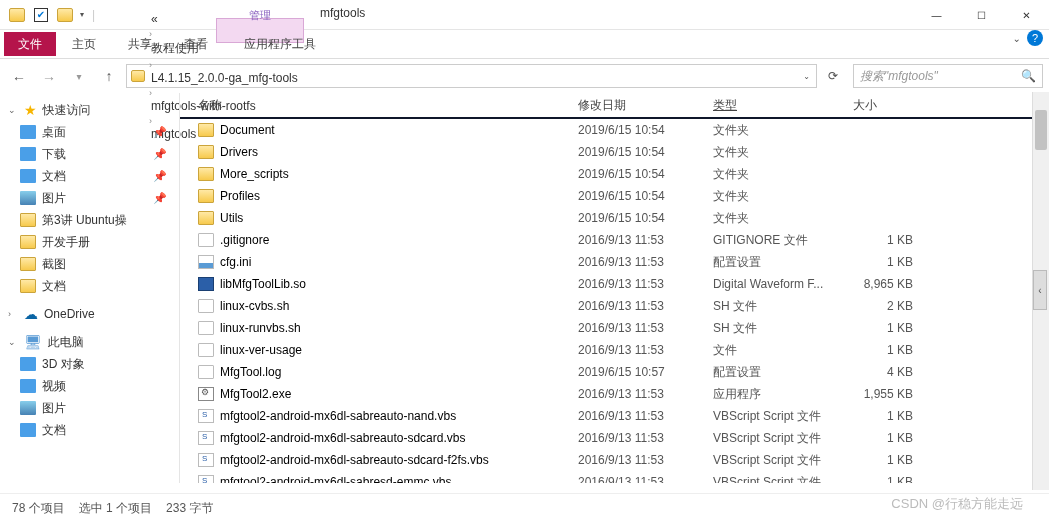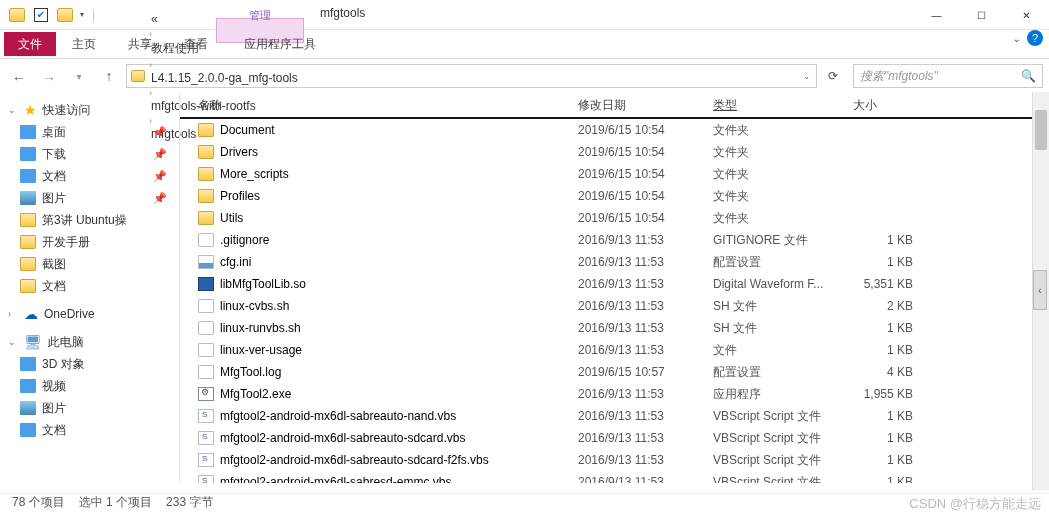--- a/index.html
+++ b/index.html
@@ -65,22 +65,22 @@
 .fico.file { background:#fff; border:1px solid #bbb; border-radius:1px; }
 .fico.ini { background:#fff; border:1px solid #bbb; position:relative; }
 .fico.ini:after { content:""; position:absolute; bottom:0; left:0; right:0; height:5px; background:#5a9bd5; }
 .fico.so { background:#2b5fa8; border:1px solid #1a3f72; }
 .fico.exe { background:#fff; border:1px solid #888; position:relative; }
 .fico.exe:after { content:"⚙"; position:absolute; font-size:9px; left:2px; top:-1px; color:#555; }
 .fico.vbs { background:#fff; border:1px solid #bbb; position:relative; }
 .fico.vbs:after { content:"S"; position:absolute; font-size:8px; left:3px; top:0; color:#2b5fa8; }
 .rscroll { position:absolute; right:0; top:92px; width:17px; bottom:27px; background:#f0f0f0; border-left:1px solid #ddd; }
 .rscroll .thumb { position:absolute; top:18px; left:2px; right:2px; height:40px; background:#c2c2c2; border-radius:2px; }
-.status { position:absolute; bottom:0; left:0; right:0; height:24px; display:flex; align-items:flex-start; padding:0 12px; gap:14px; color:#555; background:#fff; border-top:1px solid #eee; }
-.watermark { position:absolute; right:8px; bottom:4px; color:#bbb; font-size:13px;margin-left:22px; }
+.status { position:absolute; bottom:0; left:0; right:0; height:24px; display:flex; align-items:flex-end; padding:0 12px; gap:14px; color:#555; background:#fff; border-top:1px solid #eee; }
+.watermark { position:absolute; right:26px; bottom:4px; color:#bbb; font-size:13px;margin-left:22px; }
 .side-chevron { position:absolute; right:2px; top:270px; background:#ddd; width:14px; height:40px; display:flex; align-items:center; justify-content:center; font-size:10px; color:#555; border:1px solid #bbb; }
 </style>
 </head>
 <body>
 
 <div class="titlebar">
   <div class="qat">
     <div class="qat-icon">
         <span class="folder-ico"></span>
       </div>
@@ -289,21 +289,21 @@
           <div class="t">配置设置</div>
           <div class="s">1 KB</div>
         </div>
         <div class="row">
           <div class="n">
             <span class="fico so"></span>
             <span>libMfgToolLib.so</span>
           </div>
           <div class="d">2016/9/13 11:53</div>
           <div class="t">Digital Waveform F...</div>
-          <div class="s">5,351 KB</div>
+          <div class="s">8,965 KB</div>
         </div>
         <div class="row">
           <div class="n">
             <span class="fico file"></span>
             <span>linux-cvbs.sh</span>
           </div>
           <div class="d">2016/9/13 11:53</div>
           <div class="t">SH 文件</div>
           <div class="s">2 KB</div>
         </div>

